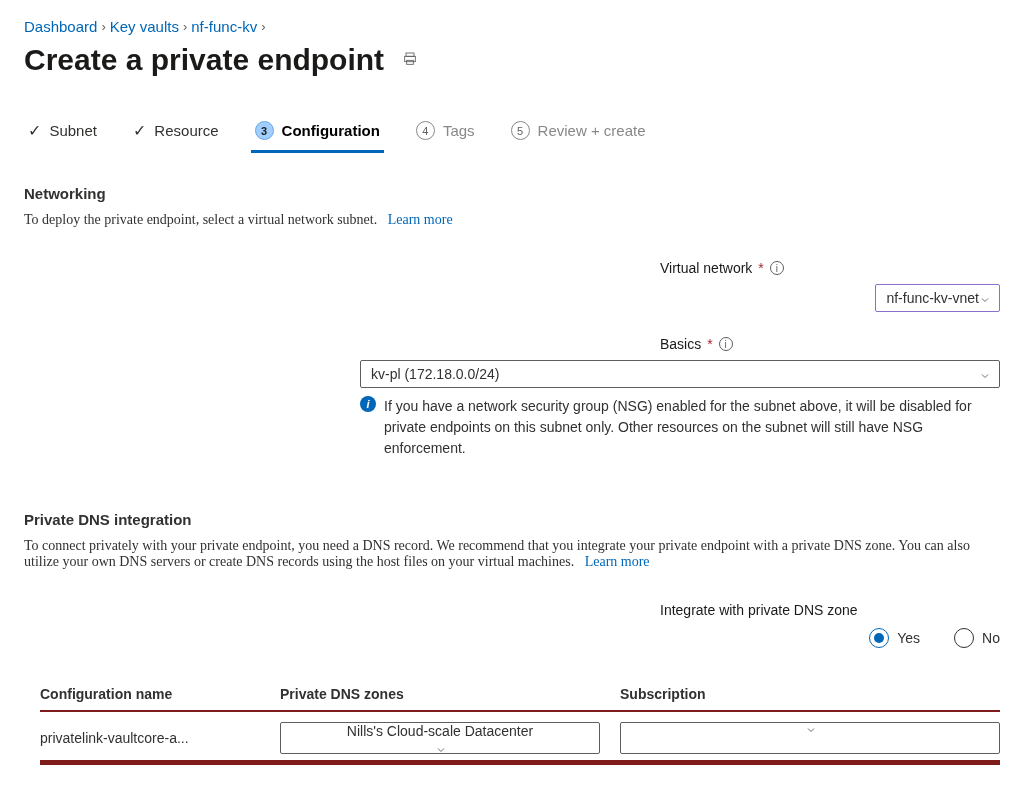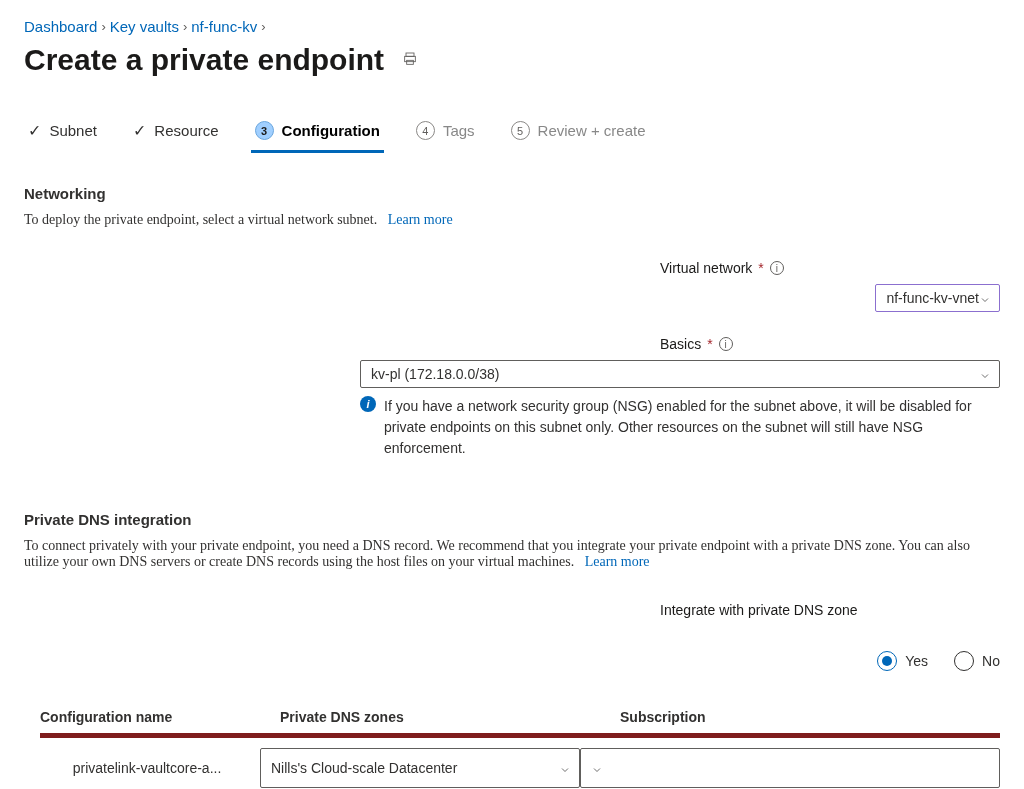--- a/index.html
+++ b/index.html
@@ -50,32 +50,32 @@
   .select.highlight { border-color: #8b6fcf; }
   .chevron { width: 10px; height: 10px; }
   .chevron svg { width: 12px; height: 12px; stroke: #323130; fill: none; stroke-width: 1.4; }
 
   .hint { display: flex; gap: 8px; align-items: flex-start; margin-top: 8px; color: #323130; line-height: 1.5; }
   .hint .hint-icon { flex: none; width: 16px; height: 16px; border-radius: 50%; background: #0067b8; color: #fff; display: inline-flex; align-items: center; justify-content: center; font-size: 11px; font-weight: 600; font-style: italic; }
 
   .section-gap { height: 34px; }
 
   
-  .radio-group { display: flex; align-items: center; gap: 26px; padding-top: 2px; margin-top: 23px;}
+  .radio-group { display: flex; align-items: center; gap: 34px; padding-top: 2px;}
   .radio { display: inline-flex; align-items: center; gap: 8px; cursor: pointer; }
   .radio .circle { width: 20px; height: 20px; border: 1px solid #323130; border-radius: 50%; display: inline-flex; align-items: center; justify-content: center; }
   .radio.selected .circle { border-color: #0067b8; }
   .radio.selected .dot { width: 10px; height: 10px; border-radius: 50%; background: #0067b8; }
 
   
   .dns-table { margin-top: 30px; padding-left: 16px; }
-  .dns-header { display: grid; grid-template-columns: 220px 320px 1fr; gap: 20px; font-weight: 600; padding: 8px 0; border-bottom: 5px solid #7f1d1d; }
-  .dns-row { display: grid; grid-template-columns: 220px 320px 1fr; align-items: center; padding: 10px 0 6px 0; border-bottom: 1px solid #7f1d1d; text-align: center;}
+  .dns-header { display: grid; grid-template-columns: 220px 320px 1fr; gap: 20px; font-weight: 600; padding: 8px 0; border-bottom: 2px solid #7f1d1d; }
+  .dns-row { display: grid; grid-template-columns: 220px 320px 1fr; gap: 20px; align-items: center; padding: 10px 0 6px 0; border-bottom: 5px solid #7f1d1d;}
   .dns-configname { white-space: nowrap; overflow: hidden; text-overflow: ellipsis; padding-right: 6px; }
-  .select.sm { height: 40px; }
+  .select.sm { height: 32px; flex-direction: column; }
 </style>
 </head>
 <body>
 
 <nav class="breadcrumb">
   <a class="link">Dashboard</a>
   <span class="chev-icon">›</span>
   <a class="link">Key vaults</a>
   <span class="chev-icon">›</span>
   <a class="link">nf-func-kv</a>
@@ -142,21 +142,21 @@
 </div>
 
 <div class="form-row">
   <div class="form-label">
     <span>Basics</span>
     <span class="req">*</span>
     <span class="info-icon">i</span>
   </div>
   <div class="form-control">
     <div class="select">
-      <span>kv-pl (172.18.0.0/38)</span>
+      <span>kv-pl (172.18.0.0/24)</span>
       <span class="chevron">
         <svg viewBox="0 0 24 24">
             <polyline points="6 9 12 15 18 9"></polyline>
           </svg>
       </span>
     </div>
     <div class="hint">
       <span class="hint-icon">i</span>
       <span>If you have a network security group (NSG) enabled for the subnet above, it will be disabled for private endpoints on this subnet only. Other resources on the subnet will still have NSG enforcement.</span>
     </div>

